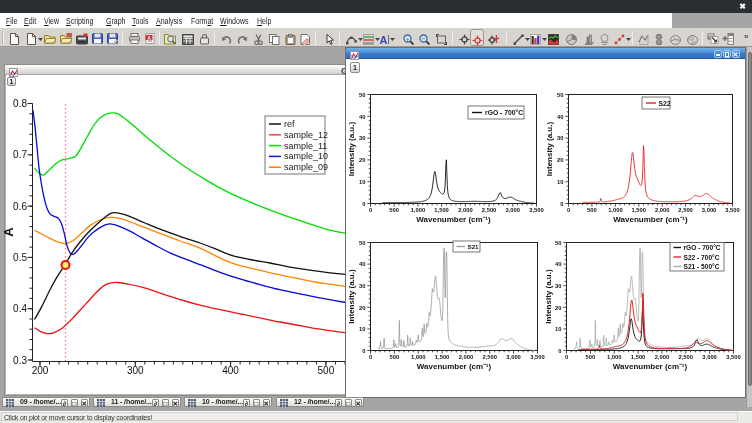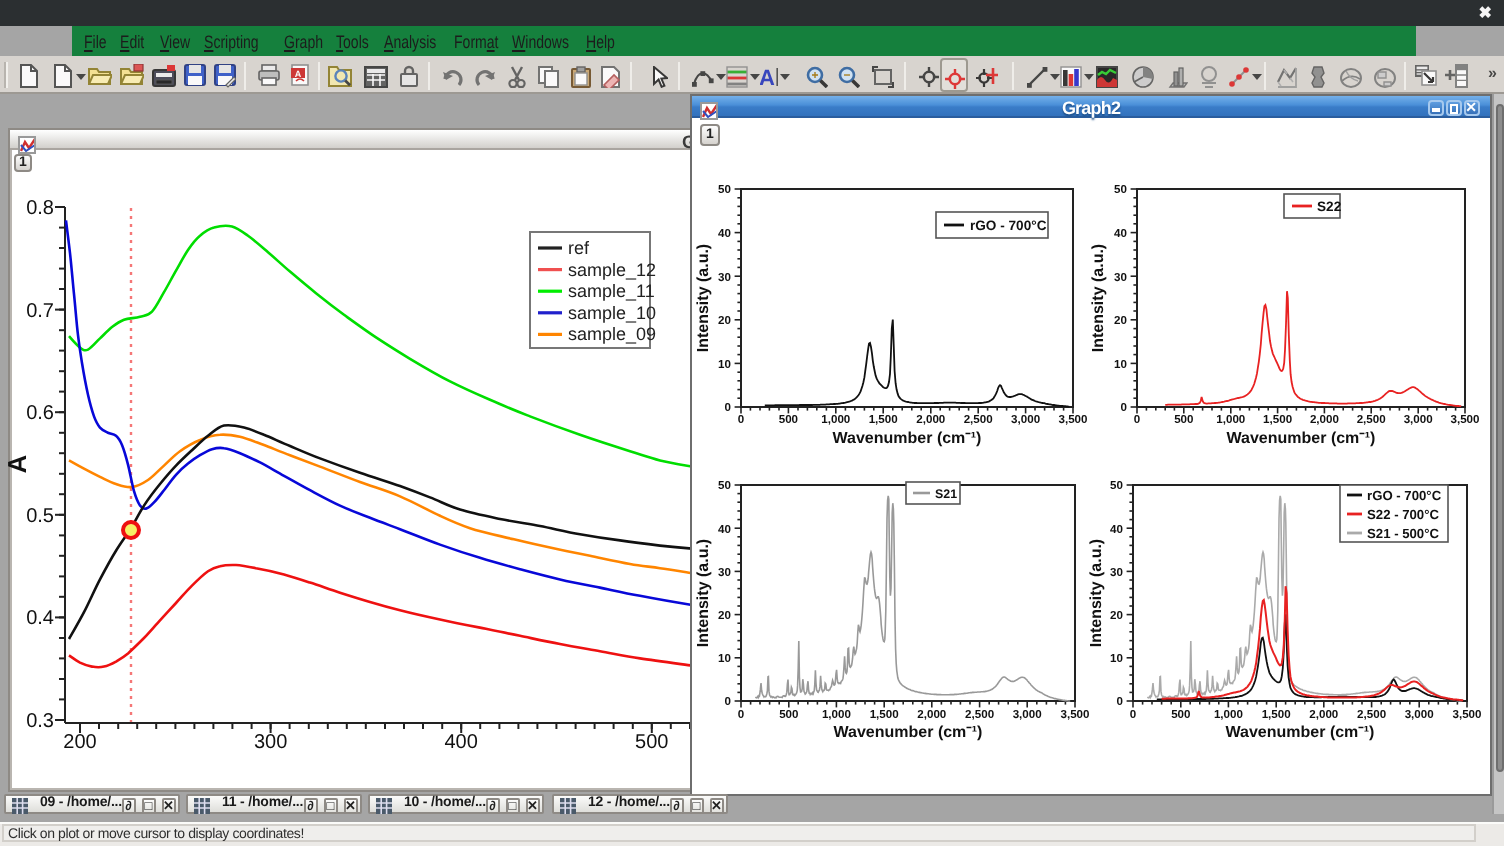--- a/index.html
+++ b/index.html
@@ -2,21 +2,21 @@
 <html><head>
 <meta charset="utf-8">
 <style>
 * { margin:0; padding:0; box-sizing:border-box; }
 html,body { width:752px; height:423px; overflow:hidden; }
 body { font-family:"Liberation Sans", sans-serif; position:relative; background:#a5a5a5; }
 .abs { position:absolute; }
 #titlebar { left:0; top:0; width:752px; height:13px; background:#2b2f31; }
 #titlebar .t { position:absolute; width:100%; text-align:center; top:1px; font-size:9px; font-weight:bold; color:#eceae6; letter-spacing:-0.85px; }
 #titlebar .x { position:absolute; right:6px; top:2px; color:#f5f5f5; font-size:8px; font-weight:bold; }
-#menubar { left:0; top:13px; width:672px; height:15px; background:#15803d;margin-left:36px; }
+#menubar { left:0; top:13px; width:672px; height:15px; background:#ffffff; }
 #menubar span { position:absolute; top:2.5px; font-size:9px; color:#1c1c1c; transform:scaleX(0.78); transform-origin:0 50%; }
 #menubar u { text-decoration:underline; text-underline-offset:1px; }
 #toolbar { left:0; top:28px; width:752px; height:19px; background:#d8d4cf; border-bottom:1px solid #9d9993; }
 .sep { position:absolute; top:3px; width:1px; height:14px; background:#aaa6a0; border-right:1px solid #efede9; }
 .ico { position:absolute; top:3px; opacity:0.88; }
 #workspace { left:0; top:47px; width:752px; height:363.5px; background:#a5a5a5; overflow:hidden; }
 
 #lwin { position:absolute; left:4px; top:17px; width:686px; height:331.5px; background:#fff; border:1px solid #8e8a85; box-shadow:0 0 0 1px #b9b5b0 inset; }
 #lwin .tb { position:absolute; left:0px; top:0px; right:0px; height:10px; background:linear-gradient(#ffffff,#d2d0cc); border-bottom:1px solid #a9a5a0; }
 #lwin .title { position:absolute; left:336px; top:1px; font-size:9px; font-weight:bold; color:#3a3a3a; }
@@ -408,21 +408,20 @@
 <line x1="269" y1="167.20000000000005" x2="281" y2="167.20000000000005" stroke="#ff8500" stroke-width="1.6"></line>
 <text x="284" y="170.20000000000005" font-size="9" fill="#222">sample_09</text>
 </svg>
   </div>
   <div id="gwin">
     <div class="tb"></div>
     <div class="wicon" style="left:4px;top:2.5px;"><svg width="8" height="8">
           <path d="M0.5,6.5 L2.5,2 L4.5,5 L7.5,0.5" stroke="#d03030" fill="none" stroke-width="1.2"></path>
           <path d="M0.5,3.5 L3,6.5 L7.5,3.5" stroke="#3050c0" fill="none" stroke-width="1"></path>
         </svg></div>
-    <div class="title">Graph2</div>
     <div class="wbtn" style="right:23.5px;">
         <div style="position:absolute;left:1.5px;bottom:1.5px;width:4px;height:1.5px;background:#fff"></div>
       </div>
     <div class="wbtn" style="right:14.5px;">
         <div style="position:absolute;left:1.5px;top:1.5px;width:4px;height:4.5px;border:1px solid #fff"></div>
       </div>
     <div class="wbtn" style="right:5.5px;font-size:7px;line-height:8px;color:#fff;font-weight:bold;">✕</div>
     <div class="layerbtn" style="left:4px;top:13.5px;width:10px;height:11px;line-height:10px;">1</div>
     <svg width="399" height="333" viewBox="347 60 399 333" style="position:absolute;left:1px;top:12px">
 <rect x="370.5" y="94.5" width="166.0" height="109.0" fill="none" stroke="#222" stroke-width="1"></rect>

